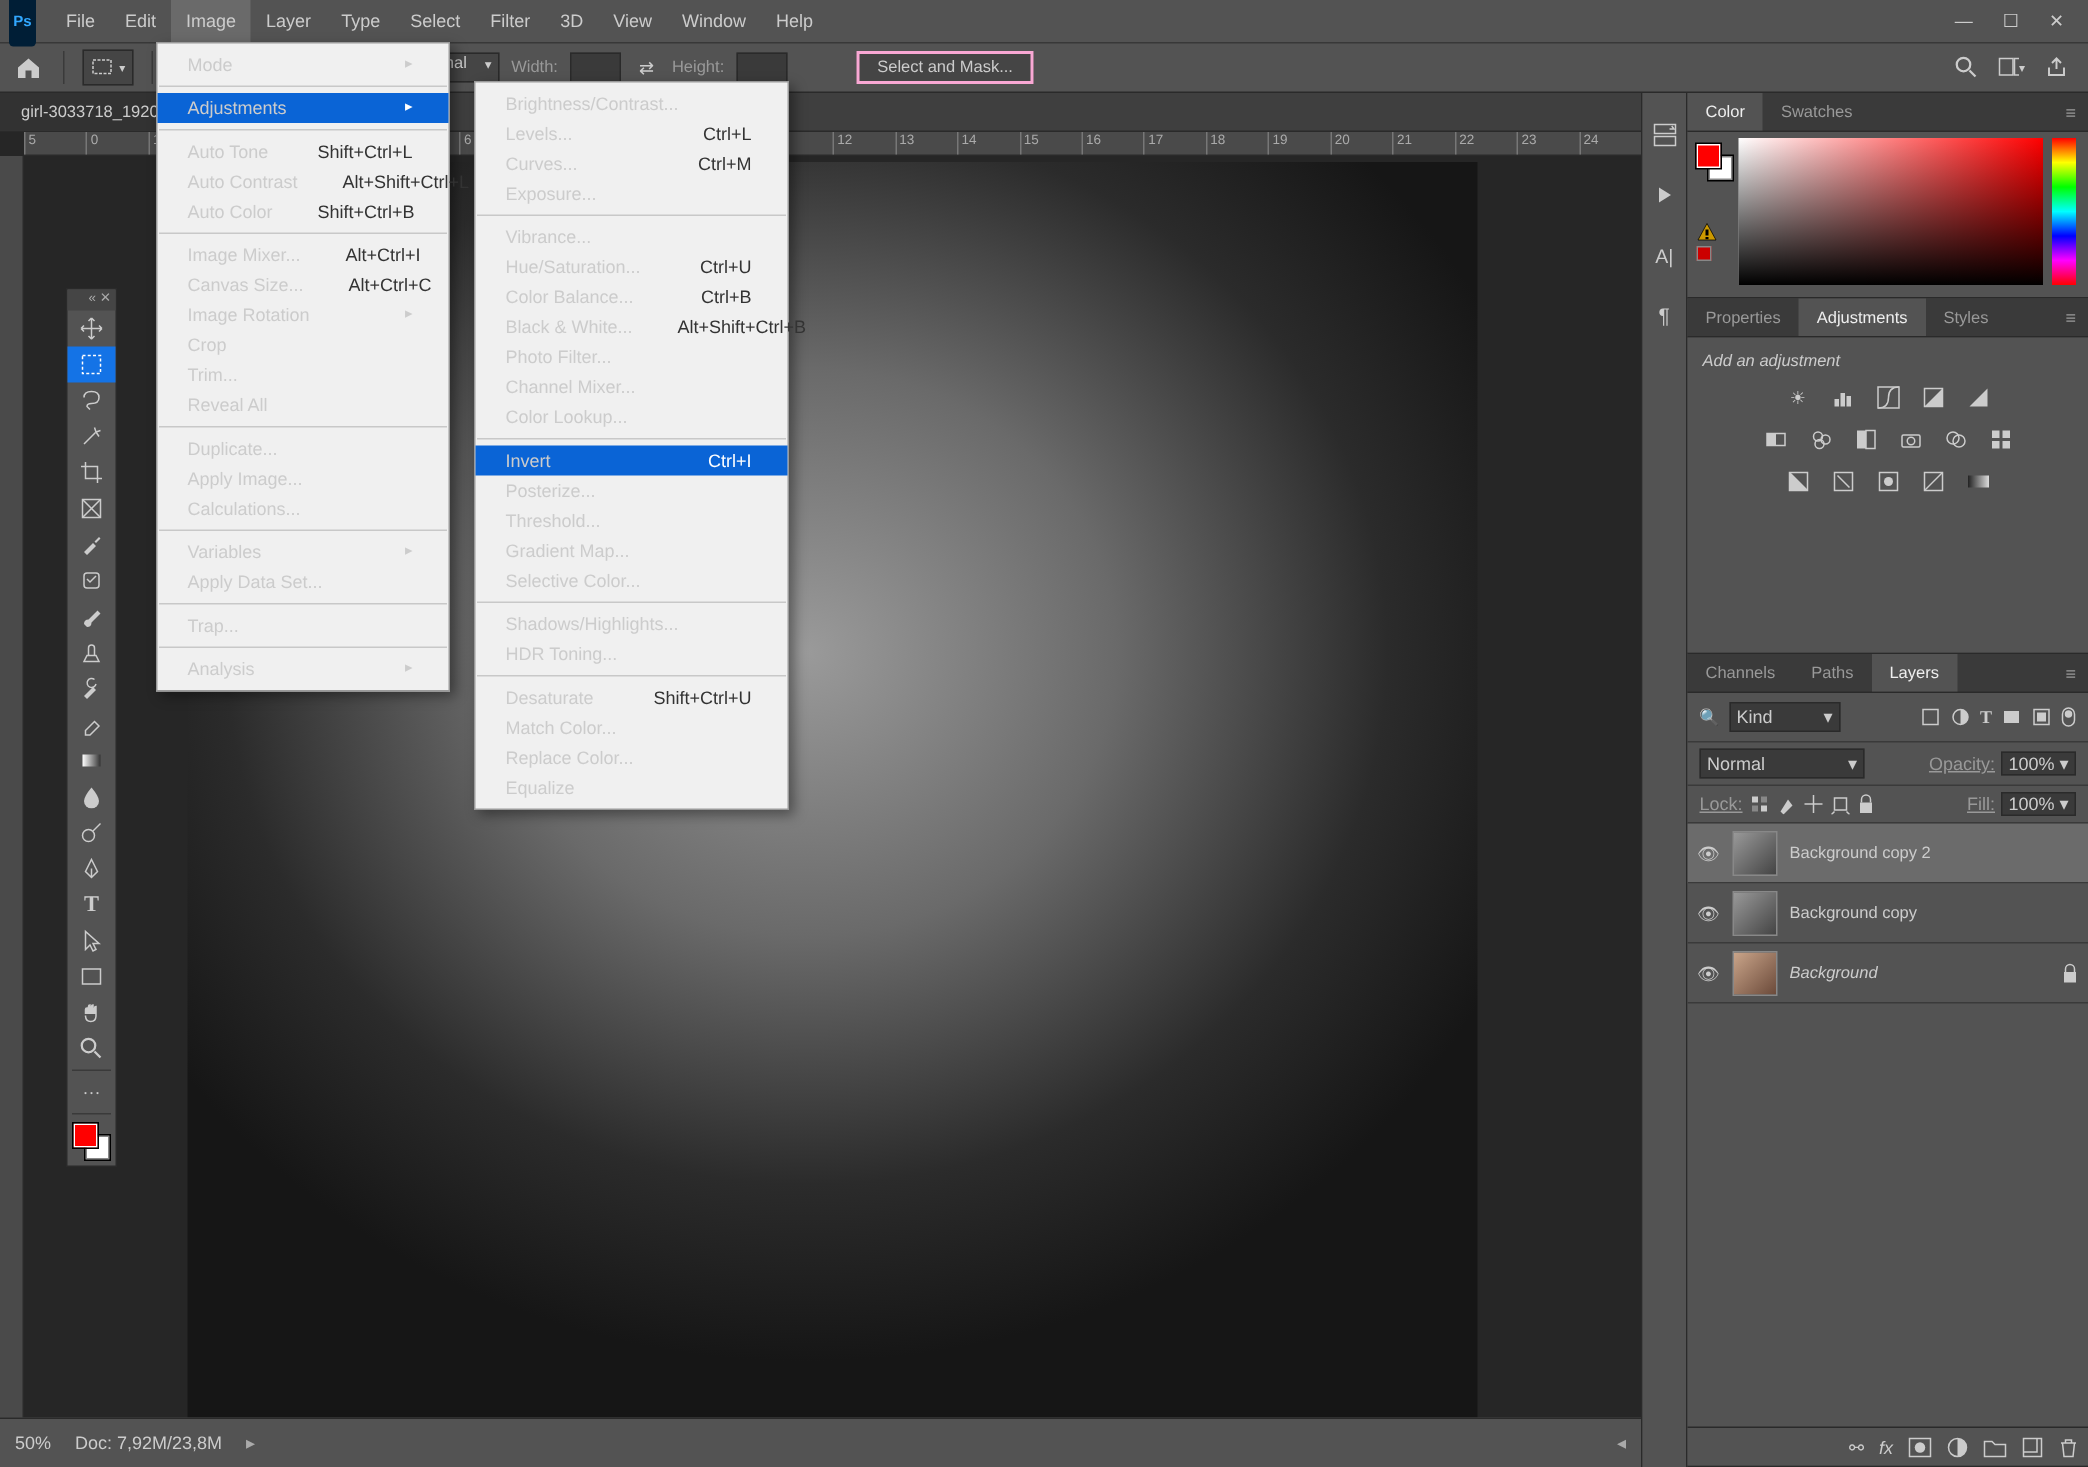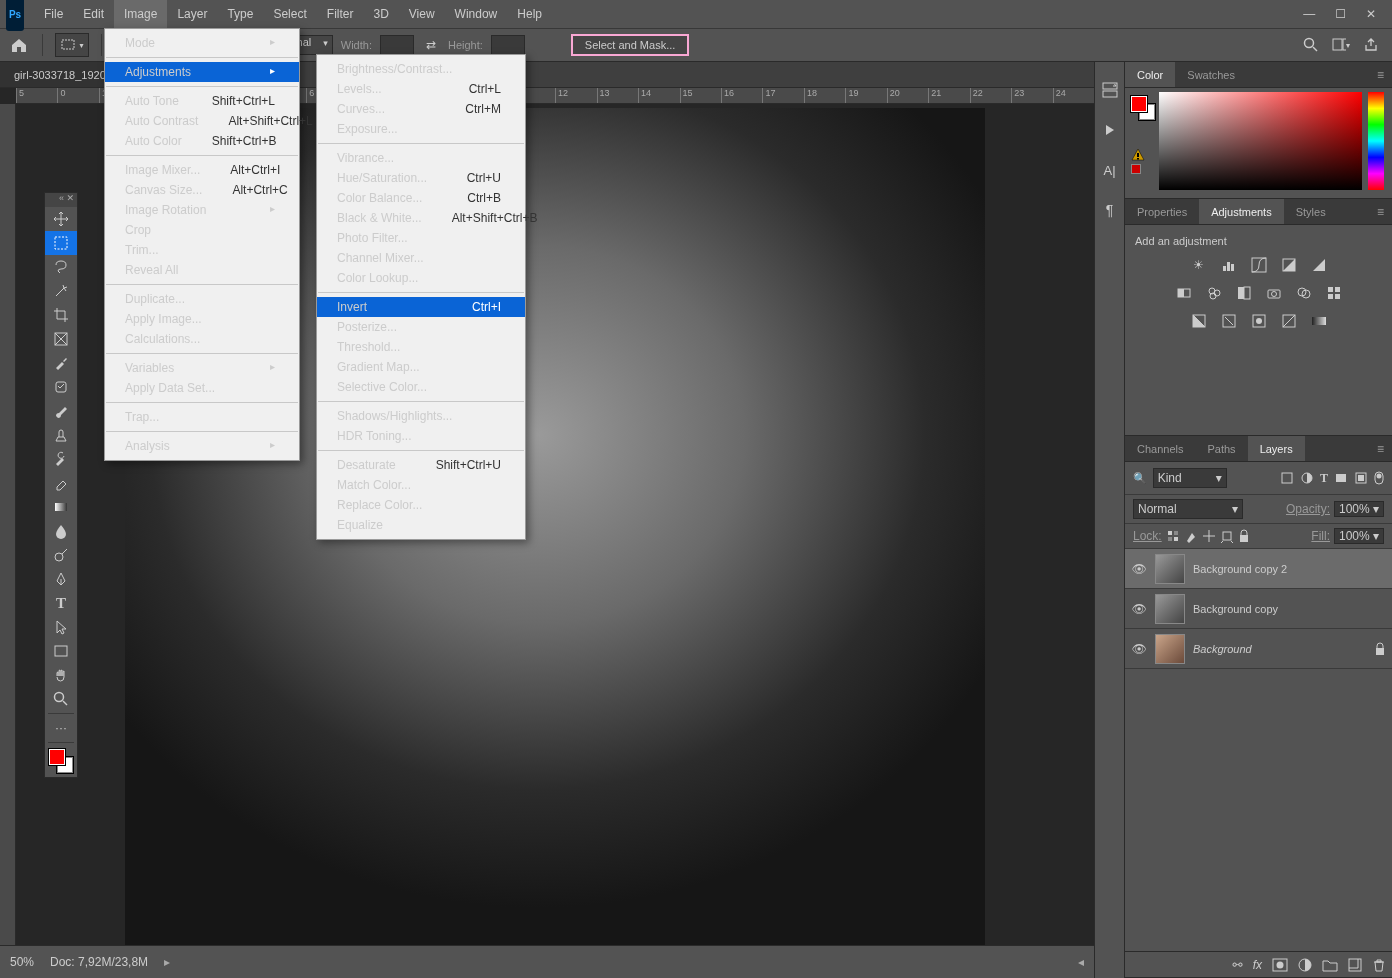--- a/index.html
+++ b/index.html
@@ -47,21 +47,21 @@
 .panel-tabs { height:26px; display:flex; background:#3a3a3a; border-bottom:1px solid #2a2a2a;}
 .ptab { padding:0 12px; line-height:26px; font-size:11px; color:#999;}
 .ptab.active { background:#535353; color:#eee;}
 .ptab-menu{margin-left:auto;padding:0 8px;line-height:26px;color:#999;}
 .color-panel-body{height:110px; background:#535353; position:relative; padding:8px;}
 .color-swatch-left{position:absolute;left:6px;top:8px;}
 .big-color-picker{position:absolute;left:34px;top:4px;right:30px;bottom:8px;background:linear-gradient(to bottom,rgba(0,0,0,0),#000),linear-gradient(to right,#fff,#ff0000);}
 .hue-strip{position:absolute;right:8px;top:4px;width:16px;bottom:8px;background:linear-gradient(to bottom,#ff0000,#ffff00,#00ff00,#00ffff,#0000ff,#ff00ff,#ff0000);}
 .warn-icon{position:absolute;left:6px;top:60px;width:14px;height:14px;}
 .props-panel-body{height:210px;background:#535353;padding:10px;}
-.adj-label{font-size:11px;color:#ccc;margin-bottom:8px;}
+.adj-label{font-size:11px;color:#ccc;margin-bottom:8px;font-style:italic;}
 .adj-row{display:flex;gap:10px;margin-bottom:8px;justify-content:center;}
 .adj-ic{width:20px;height:20px;display:flex;align-items:center;justify-content:center;color:#ccc;}
 .layers-panel-body{flex:1;background:#535353;display:flex;flex-direction:column;}
 .layers-opts{padding:6px 8px;border-bottom:1px solid #3a3a3a;display:flex;align-items:center;gap:6px;}
 .lo-sel{flex:0 0 74px;height:20px;background:#3a3a3a;border:1px solid #2a2a2a;font-size:11px;padding:0 4px;display:flex;align-items:center;justify-content:space-between;}
 .lo-icons{margin-left:auto;display:flex;gap:6px;}
 .lo-row2{padding:4px 8px;display:flex;align-items:center;gap:4px;border-bottom:1px solid #3a3a3a;font-size:11px;}
 .lo-label{color:#999;text-decoration:underline;}
 .lo-drop{width:50px;background:#3a3a3a;border:1px solid #2a2a2a;padding:0 4px;display:flex;justify-content:space-between;}
 .layer-list{flex:1;overflow:auto;}

